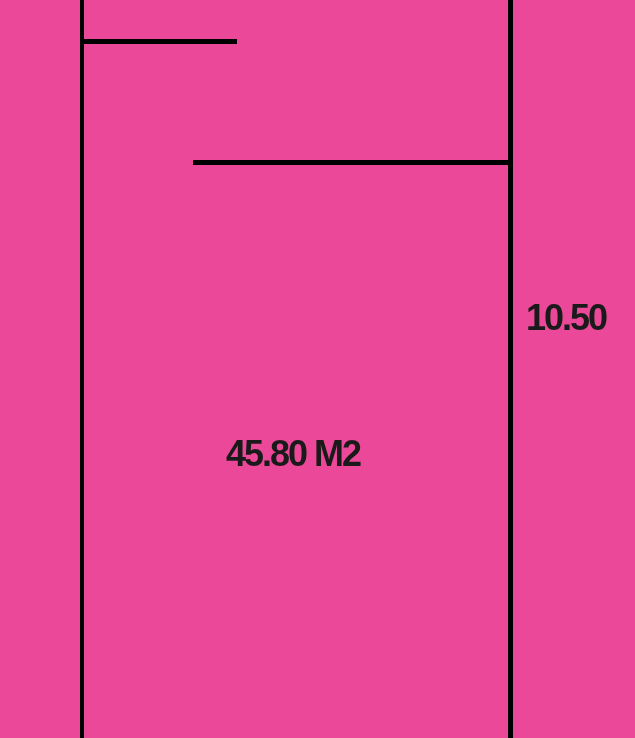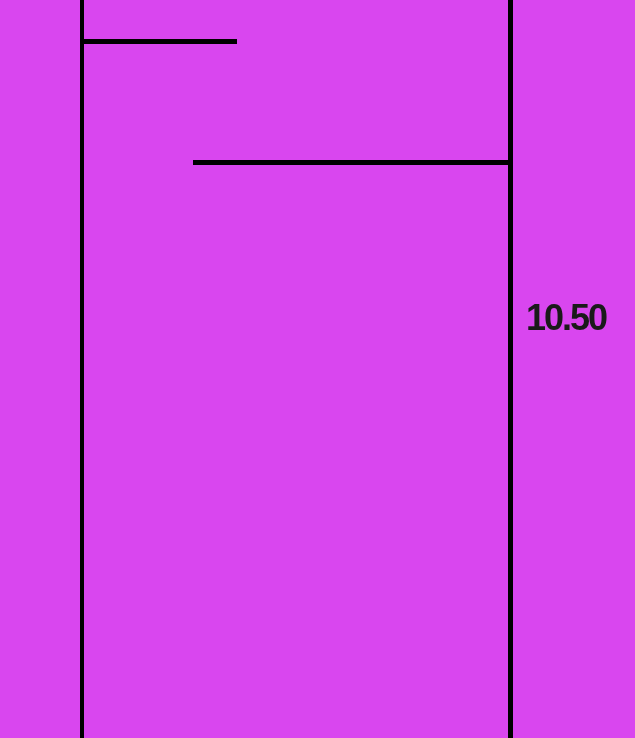--- a/index.html
+++ b/index.html
@@ -4,21 +4,21 @@
 <style>
   html, body {
     margin: 0;
     padding: 0;
     background: #ffffff;
   }
   #canvas {
     position: relative;
     width: 635px;
     height: 738px;
-    background: #d946ef;
+    background: #ec4899;
     overflow: hidden;
     font-family: "Liberation Sans", sans-serif;
   }
   .wall {
     position: absolute;
     background: #000000;
   }
   
   .wall-left {
     left: 80px;
@@ -73,14 +73,15 @@
   <div class="wall wall-left"></div>
 
   <div class="wall wall-right"></div>
 
   <div class="wall wall-top"></div>
 
   <div class="wall wall-middle"></div>
 
   <div class="plan-label dimension-label">10.50</div>
 
+  <div class="plan-label area-label">45.80 M2</div>
 
 </div>
 
 </body></html>

